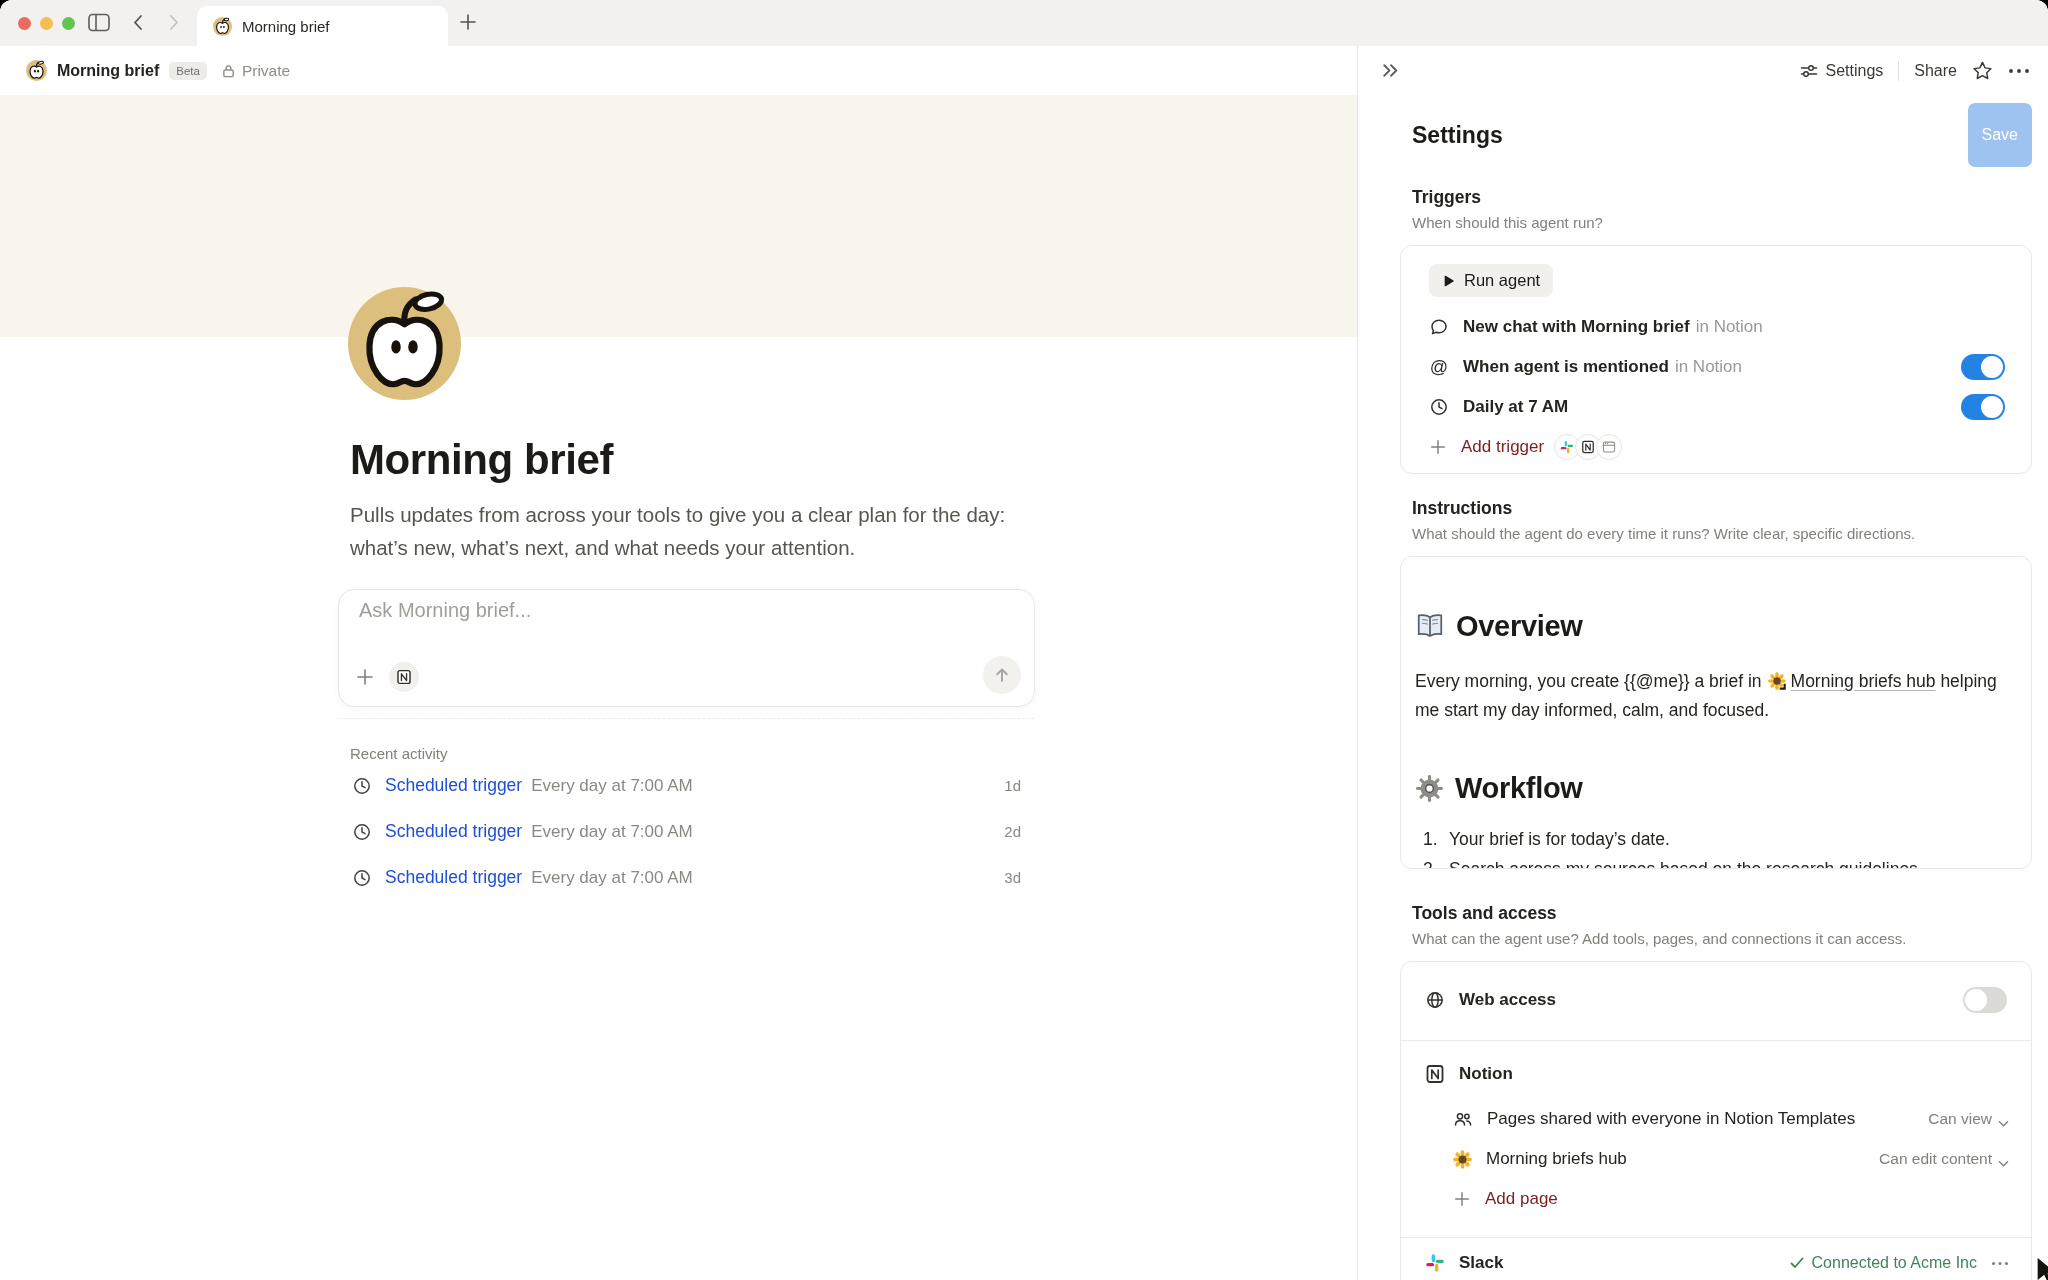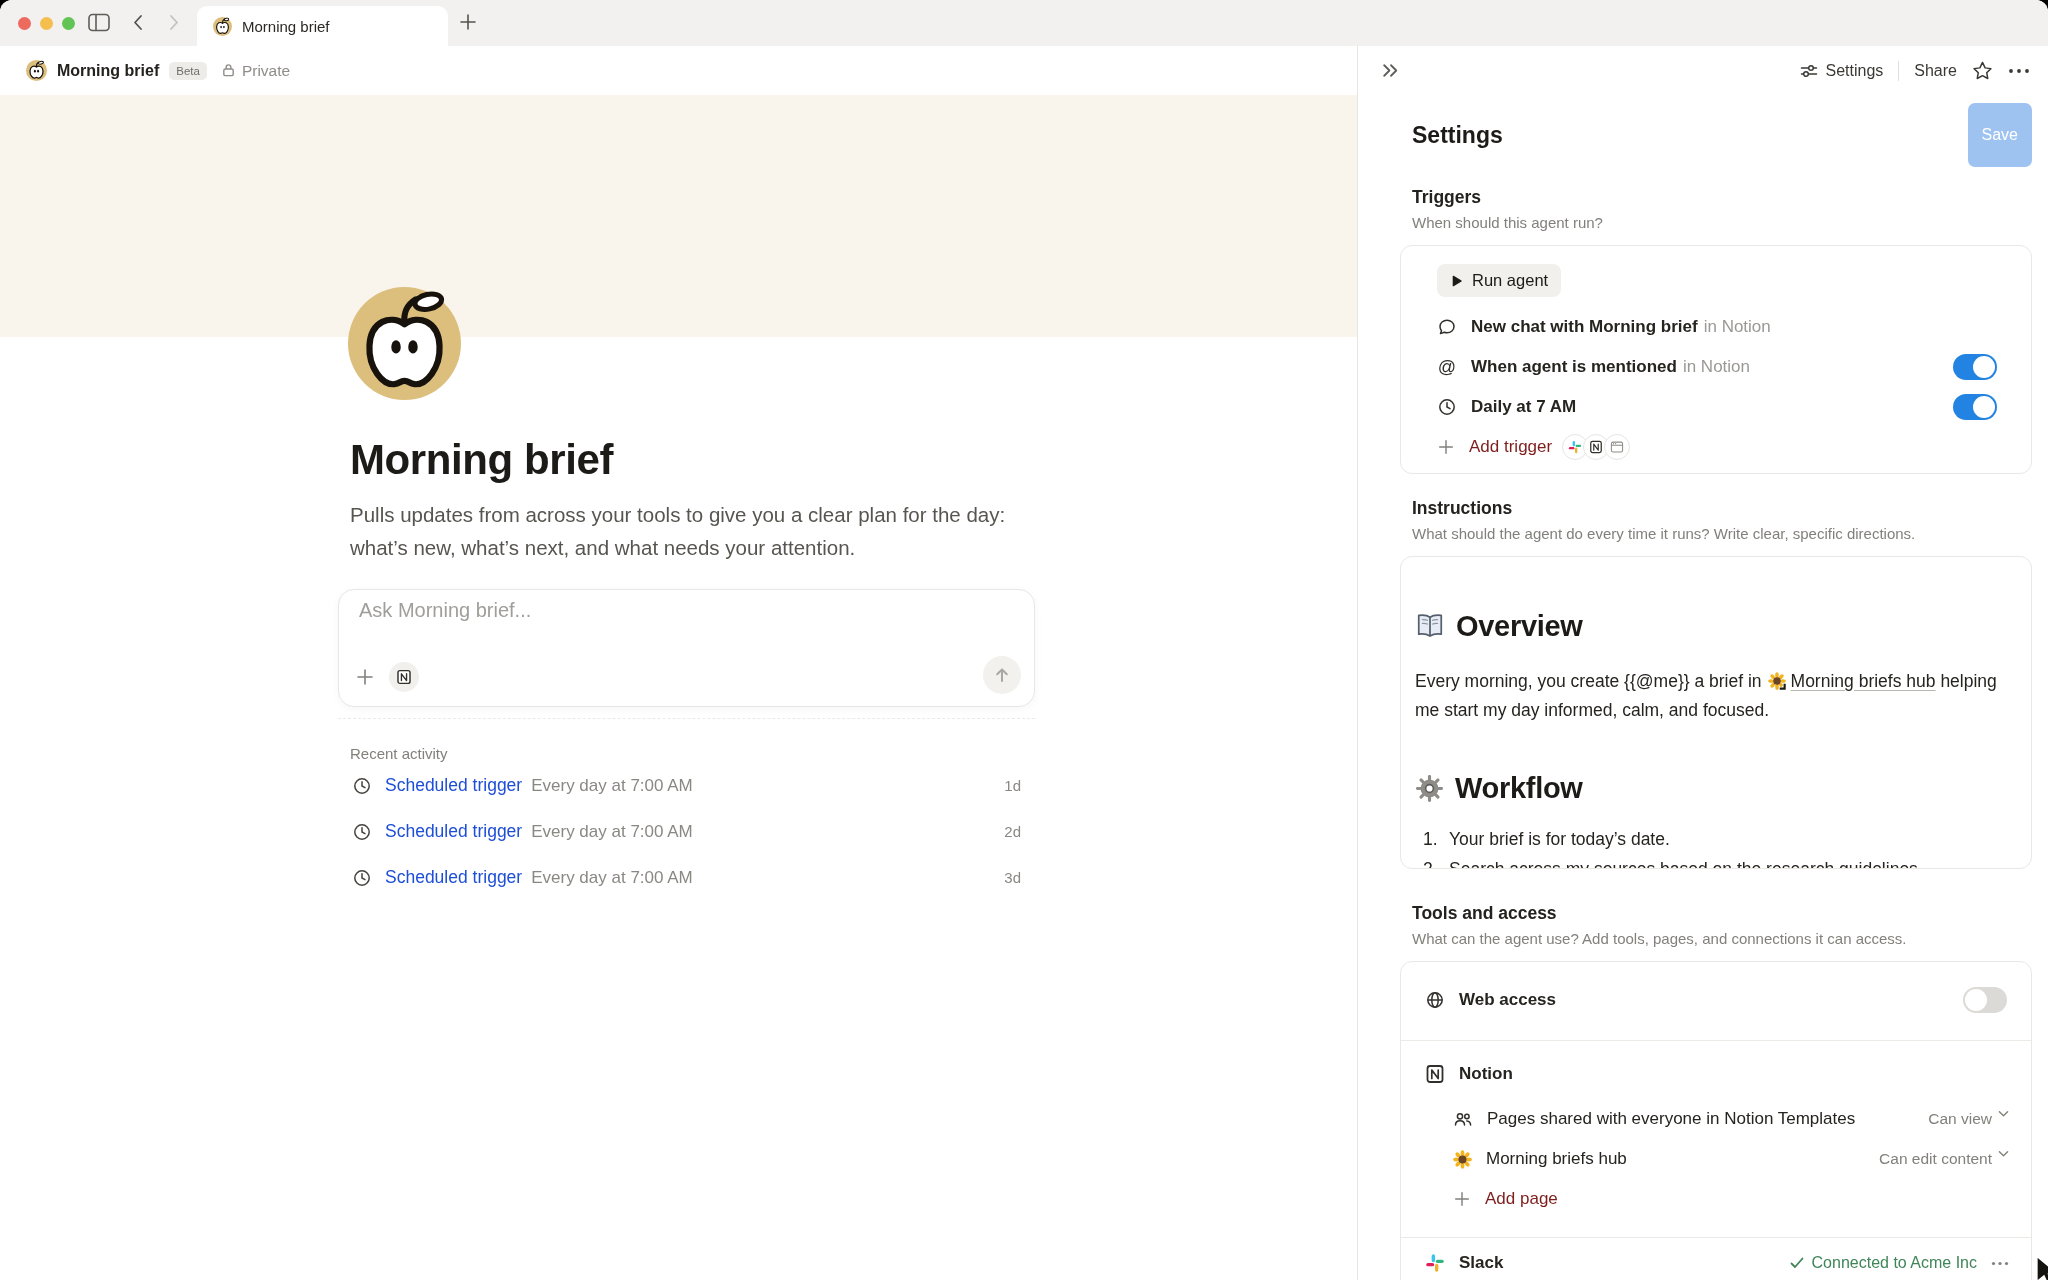--- a/index.html
+++ b/index.html
@@ -17,21 +17,21 @@
        display:flex;align-items:center;gap:10px;padding:0 16px;box-sizing:border-box;}
   .tab-title{font-size:15px;color:#2b2924;}
   .newtab{position:absolute;left:458px;top:12px;}
 
   
   .page-header{position:absolute;top:46px;left:0;width:1357px;height:49px;background:#fff;
                display:flex;align-items:center;padding-left:26px;box-sizing:border-box;}
   .ph-title{font-size:16px;font-weight:600;color:#24221e;margin-left:10px;}
   .badge{margin-left:10px;background:#edecE9;color:#6f6d67;font-size:11.5px;font-weight:500;
          padding:3px 7px;border-radius:5px;background:#edece9;}
-  .priv{display:flex;align-items:flex-start;gap:6px;margin-left:14px;color:#8f8d87;font-size:15.5px;}
+  .priv{display:flex;align-items:center;gap:6px;margin-left:14px;color:#8f8d87;font-size:15.5px;}
 
   .panel-header{position:absolute;top:46px;left:1358px;right:0;height:49px;background:#fff;
                 display:flex;align-items:center;}
   .collapse{margin-left:22px;cursor:pointer;}
   .ph-actions{margin-left:auto;margin-right:18px;display:flex;align-items:center;gap:15px;}
   .act-lbl{font-size:16px;color:#3b3934;display:flex;align-items:center;gap:7px;}
   .vdiv{width:1px;height:20px;background:#e1e0dd;}
 
   
   .banner{position:absolute;top:95px;left:0;width:1357px;height:242px;background:#faf5ec;}
@@ -63,21 +63,21 @@
          padding:0 16px 0 42px;box-sizing:border-box;}
   .settings-row{display:flex;align-items:center;margin-top:22px;height:36px;}
   .settings-title{font-size:23px;font-weight:700;margin-left:12px;color:#1d1b17;}
   .save-btn{margin-left:auto;background:#9fc3f1;color:#fff;font-size:16px;font-weight:500;
             padding:23px 14px;border-radius:7px;border:none;font-family:"Liberation Sans",sans-serif;}
   .sec-h{margin:34px 0 0 12px;font-size:17.5px;font-weight:700;color:#24221e;}
   .sec-h.instr{margin-top:24px;}
   .sec-sub{margin:6px 0 0 12px;font-size:15px;color:#82807b;}
   .card{margin-top:14px;border:1px solid #e9e8e5;border-radius:12px;background:#fff;box-sizing:border-box;}
 
-  .trig-card{padding:18px 12px 6px;}
+  .trig-card{padding:18px 4px 6px;}
   .run-btn{margin-left:24px;display:inline-flex;align-items:center;gap:9px;background:#f1f0ed;border:none;
            border-radius:8px;padding:7px 13px;font-size:16.5px;font-weight:500;color:#1d1b17;
            font-family:"Liberation Sans",sans-serif;}
   .trig-row{height:40px;display:flex;align-items:center;padding:0 22px 0 24px;}
   .trig-row.first{margin-top:10px;}
   .trig-ic{width:20px;display:flex;justify-content:center;color:#32302c;font-size:18px;font-weight:500;}
   .trig-label{margin-left:14px;font-size:17px;font-weight:600;color:#26241f;}
   .trig-suffix{margin-left:6px;font-size:17px;color:#9b9995;}
   .toggle{margin-left:auto;width:44px;height:26px;border-radius:13px;background:#2383e2;position:relative;}
   .toggle .knob{position:absolute;top:2px;right:2px;width:22px;height:22px;border-radius:50%;background:#fff;}
@@ -101,21 +101,21 @@
   .step.s2{margin-top:6px;}
   .step-num{width:26px;margin-left:8px;text-align:left;}
 
   .tools-card{padding:10px 0 24px;}
   .tool-row{height:56px;display:flex;align-items:center;padding:0 24px;}
   .tool-lbl{margin-left:14px;font-size:17px;font-weight:600;color:#26241f;}
   .hdiv{height:1px;background:#ebeae7;margin:12px 0 8px;}
   .conn-row{height:50px;display:flex;align-items:center;padding:0 24px;}
   .page-row{height:40px;display:flex;align-items:center;padding:0 22px 0 52px;}
   .page-title{margin-left:14px;font-size:17px;color:#26241f;}
-  .perm{margin-left:auto;display:flex;align-items:flex-start;gap:6px;font-size:15.5px;color:#82807b;}
+  .perm{margin-left:auto;display:flex;align-items:flex-end;gap:6px;font-size:15.5px;color:#82807b;}
   .addpage-row{height:40px;display:flex;align-items:center;padding:0 24px 0 52px;color:#82807b;}
   .hdiv2{height:1px;background:#ebeae7;margin:18px 0 0;}
   .slack-row{height:48px;display:flex;align-items:center;padding:0 22px 0 24px;margin-top:1px;}
   .slack-status{margin-left:auto;display:flex;align-items:center;gap:8px;font-size:16px;color:#3f8557;}
   .dots3{margin-left:14px;color:#82807b;}
   .cursor{position:absolute;left:2030px;top:1256px;}
 </style>
 </head>
 <body>
 

